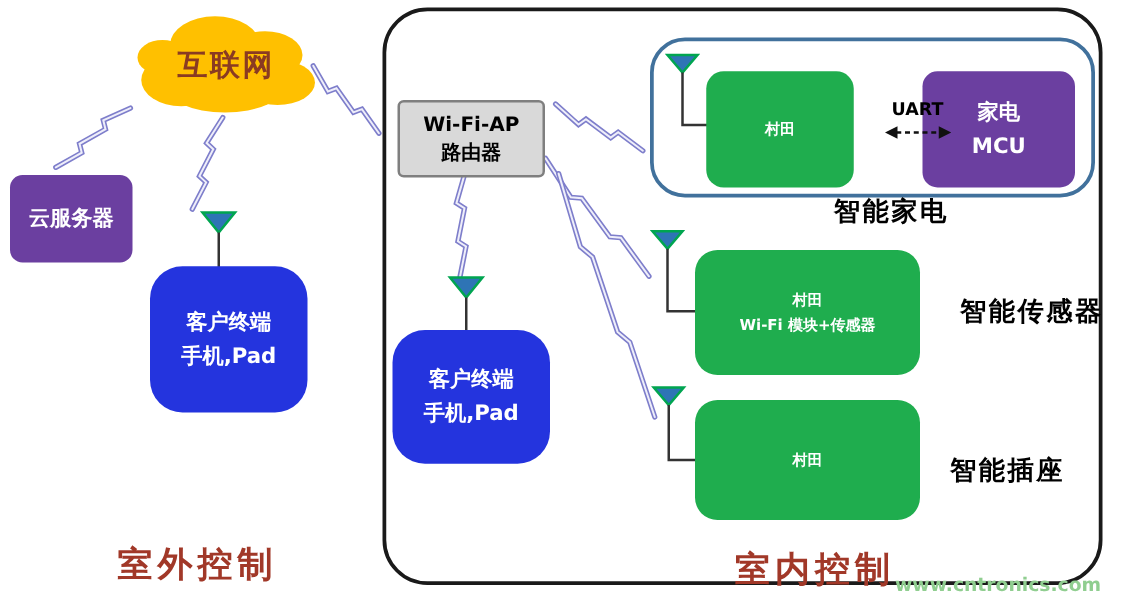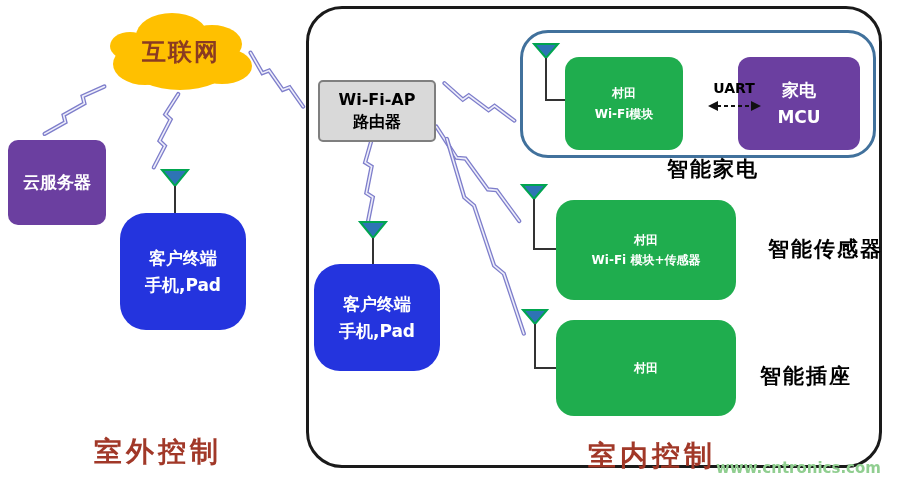--- a/index.html
+++ b/index.html
@@ -99,21 +99,21 @@
   </svg>
   <svg class="antenna" style="left:520px;top:183px;" width="44" height="72" viewBox="0 0 44 72">
     <polygon points="2,2 26,2 14,16" fill="#2E74B5" stroke="#00A550" stroke-width="2"></polygon>
     <polyline points="14,16 14,66 42,66" fill="none" stroke="#333" stroke-width="2"></polyline>
   </svg>
   <svg class="antenna" style="left:521px;top:308px;" width="44" height="66" viewBox="0 0 44 66">
     <polygon points="2,2 26,2 14,16" fill="#2E74B5" stroke="#00A550" stroke-width="2"></polygon>
     <polyline points="14,16 14,60 42,60" fill="none" stroke="#333" stroke-width="2"></polyline>
   </svg>
 
-  <div class="box purple-box" style="left:8px;top:140px;width:98px;height:85px;">
+  <div class="box purple-box" style="left:8px;top:140px;width:98px;height:70px;">
     <span>云服务器</span>
   </div>
 
   <div class="box blue-box" style="left:120px;top:213px;width:126px;height:117px;">
     <span>客户终端</span>
     <span>手机,Pad</span>
   </div>
 
   <div class="box gray-box" style="left:318px;top:80px;width:114px;height:58px;">
     <span>Wi-Fi-AP</span>
@@ -122,21 +122,20 @@
 
   <div class="box blue-box" style="left:314px;top:264px;width:126px;height:107px;">
     <span>客户终端</span>
     <span>手机,Pad</span>
   </div>
 
   <div class="appliance-container" style="left:520px;top:30px;width:350px;height:122px;"></div>
 
   <div class="box green-box" style="left:565px;top:57px;width:118px;height:93px;border-radius:14px;">
     <span>村田</span>
-    <span>Wi-Fi模块</span>
   </div>
 
   <div class="box purple-box" style="left:738px;top:57px;width:122px;height:93px;border-radius:12px;">
     <span>家电</span>
     <span>MCU</span>
   </div>
 
   <div class="uart-group" style="left:713px;top:80px;width:42px;">
     <div class="uart-label">UART</div>
     <svg width="55" height="20" viewBox="0 0 55 20">

